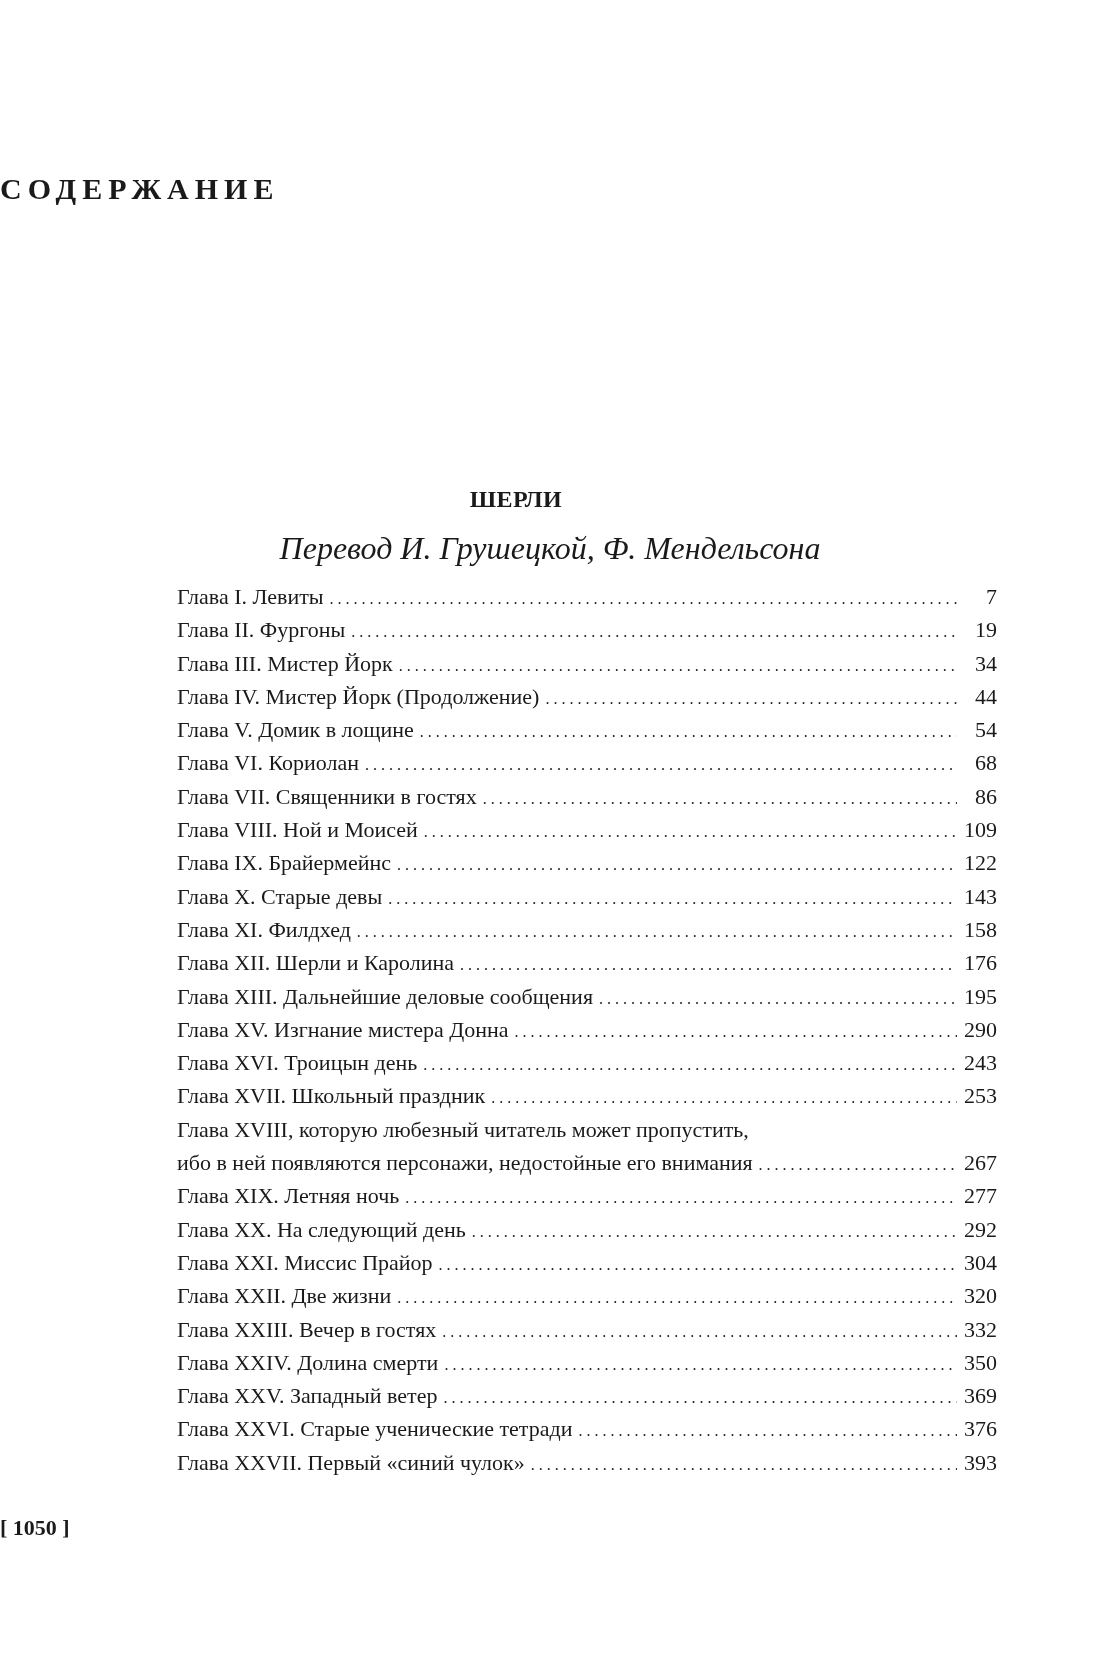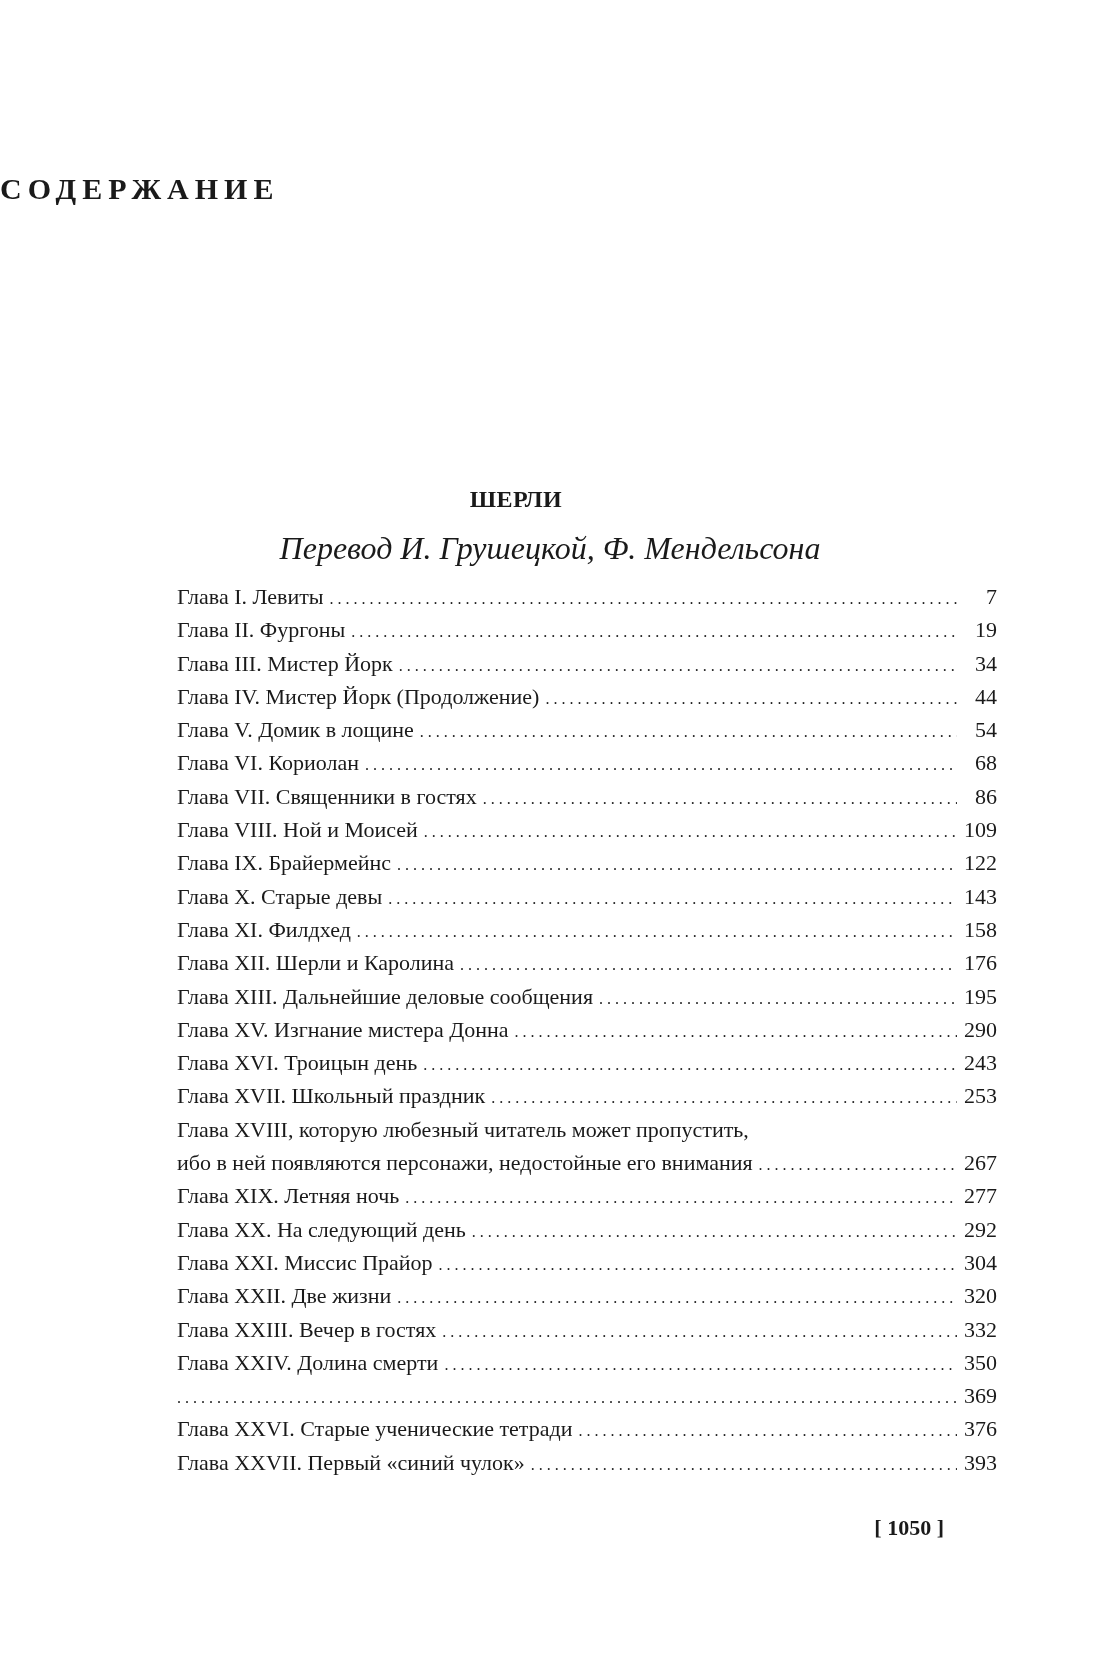--- a/index.html
+++ b/index.html
@@ -12,21 +12,21 @@
   .translator { position: absolute; top: 530px; left: 0; width: 1100px; text-align: center;
            font-size: 32px; font-style: italic; }
   .toc { position: absolute; top: 580px; left: 177px; width: 820px; }
   .row { display: flex; align-items: baseline; height: 33.3px; font-size: 22px; line-height: 33.3px; }
   .row .label { white-space: nowrap; padding-right: 6px; }
   .row .leader { flex: 1; overflow: hidden; white-space: nowrap; letter-spacing: 5px;
                  color: #222; position: relative; top: 0; }
   .row .leader::before { content: ". . . . . . . . . . . . . . . . . . . . . . . . . . . . . . . . . . . . . . . . . . . . . . . . . . . . . . . . . . . . . . . . . . . . . . . . . . . . . . . . . . . . . . . . . . . . . . . . . . . . . . . . . . . . . . . . . . . . . . . . . . . . . . . . . . . . . . . . . . . . . . . . . . . . . . . . . . . . . . . . . . . . . . . . . . . . ."; letter-spacing: 0px; font-size: 16px; }
   .row .page { white-space: nowrap; min-width: 36px; text-align: right; padding-left: 4px; }
   .row.first-line { height: 33.3px; }
-  .footer { position: absolute; top: 1515px; left: 0; width: 944px; text-align: right;
+  .footer { position: absolute; top: 1515px; left: 0; width: 944px; text-align: left;
             font-size: 22px; font-weight: bold; }
 </style>
 </head>
 <body>
 
 <div class="title">СОДЕРЖАНИЕ</div>
 <div class="work-title">ШЕРЛИ</div>
 <div class="translator">Перевод И. Грушецкой, Ф. Мендельсона</div>
 
 <div class="toc" id="toc">
@@ -142,20 +142,21 @@
       <span class="label">Глава XXIII. Вечер в гостях</span>
       <span class="leader"></span>
       <span class="page">332</span>
     </div>
     <div class="row">
       <span class="label">Глава XXIV. Долина смерти</span>
       <span class="leader"></span>
       <span class="page">350</span>
     </div>
     <div class="row">
+      <span class="label">Глава XXV. Западный ветер</span>
       <span class="leader"></span>
       <span class="page">369</span>
     </div>
     <div class="row">
       <span class="label">Глава XXVI. Старые ученические тетради</span>
       <span class="leader"></span>
       <span class="page">376</span>
     </div>
     <div class="row">
       <span class="label">Глава XXVII. Первый «синий чулок»</span>

